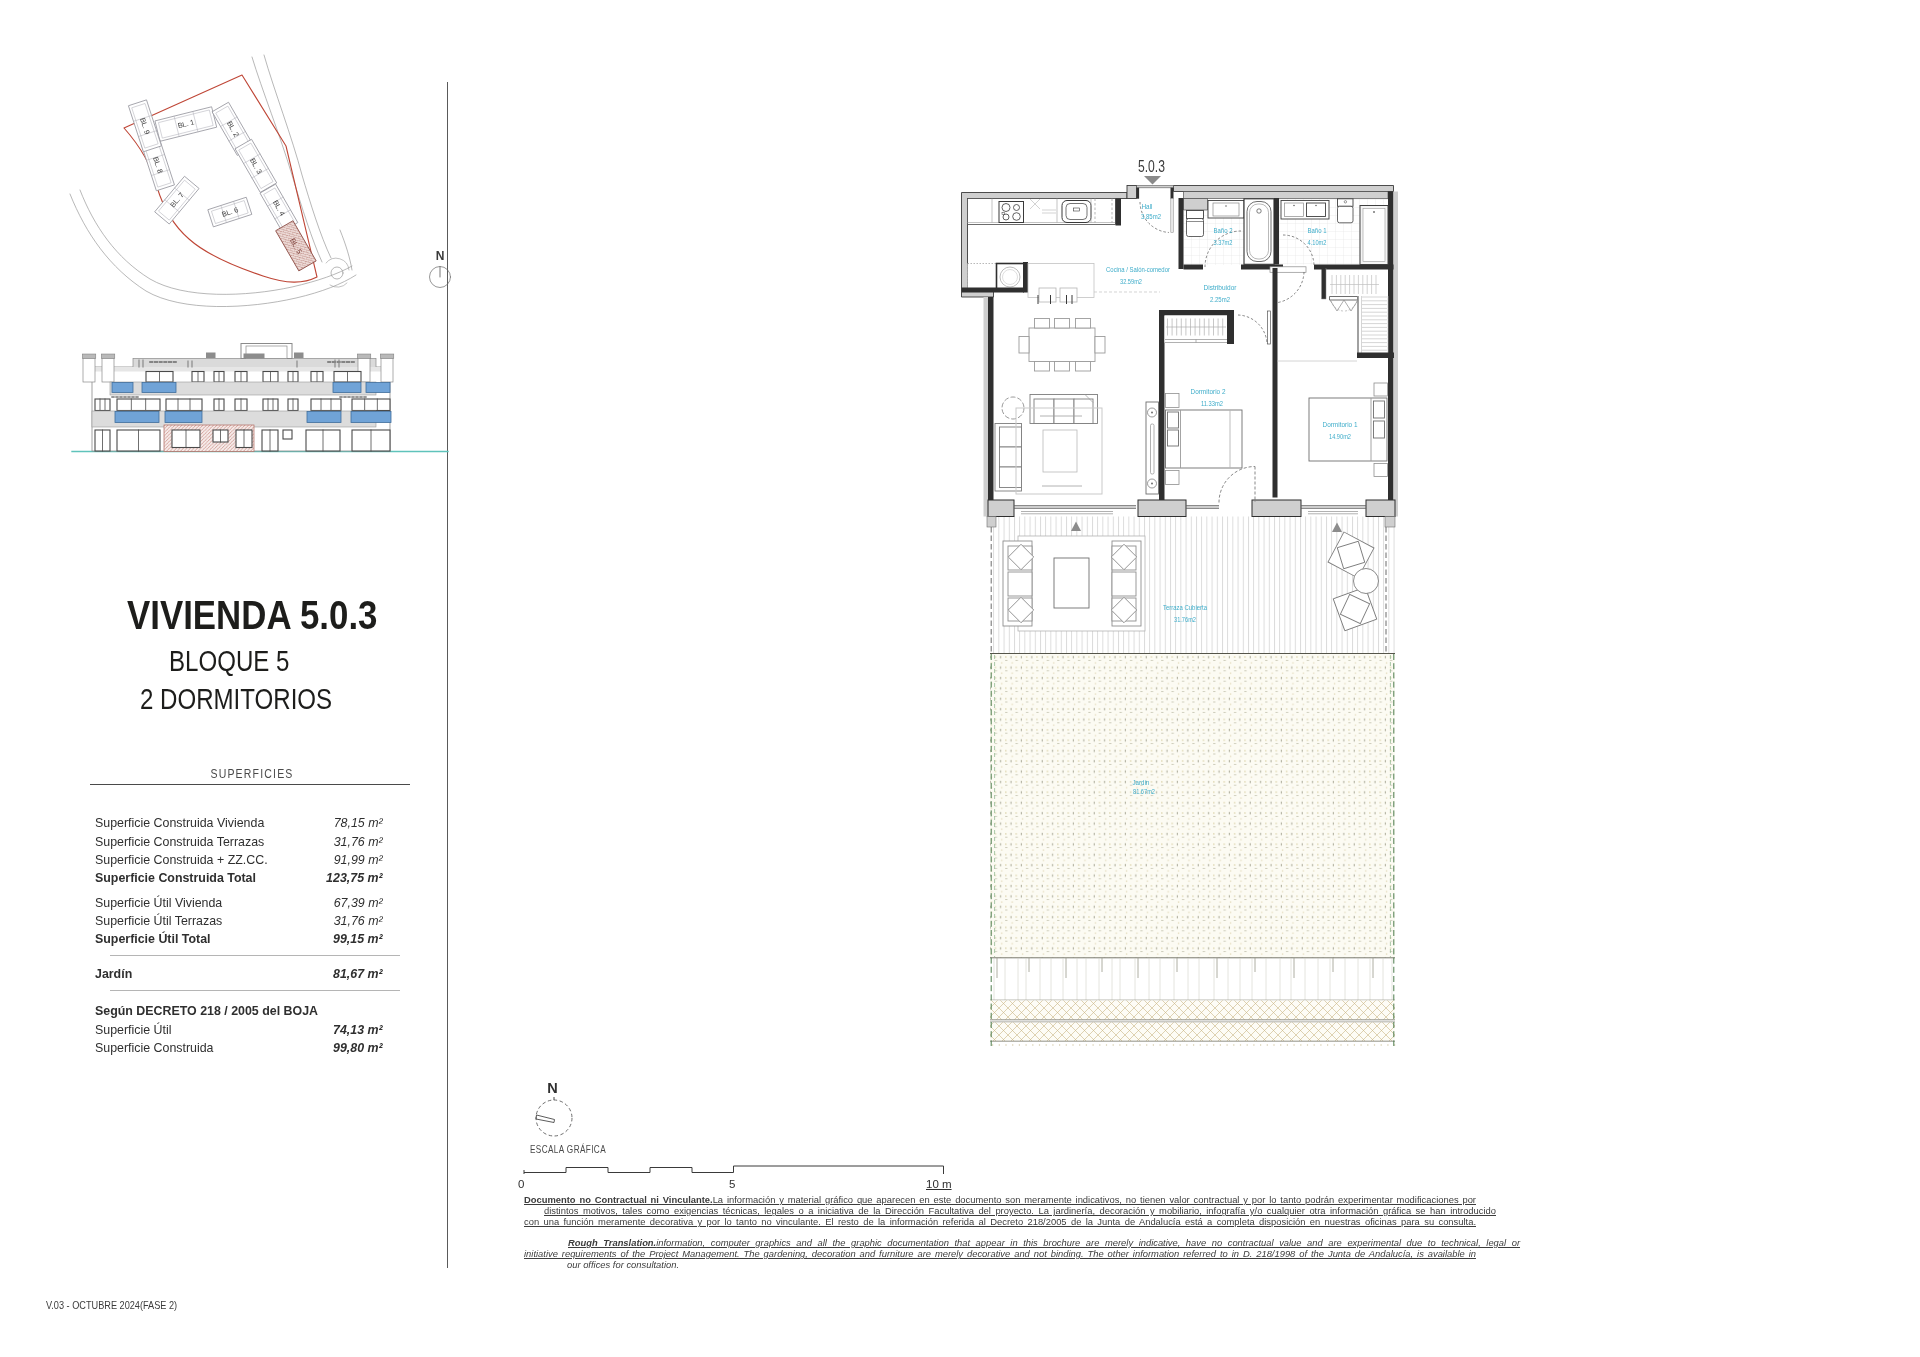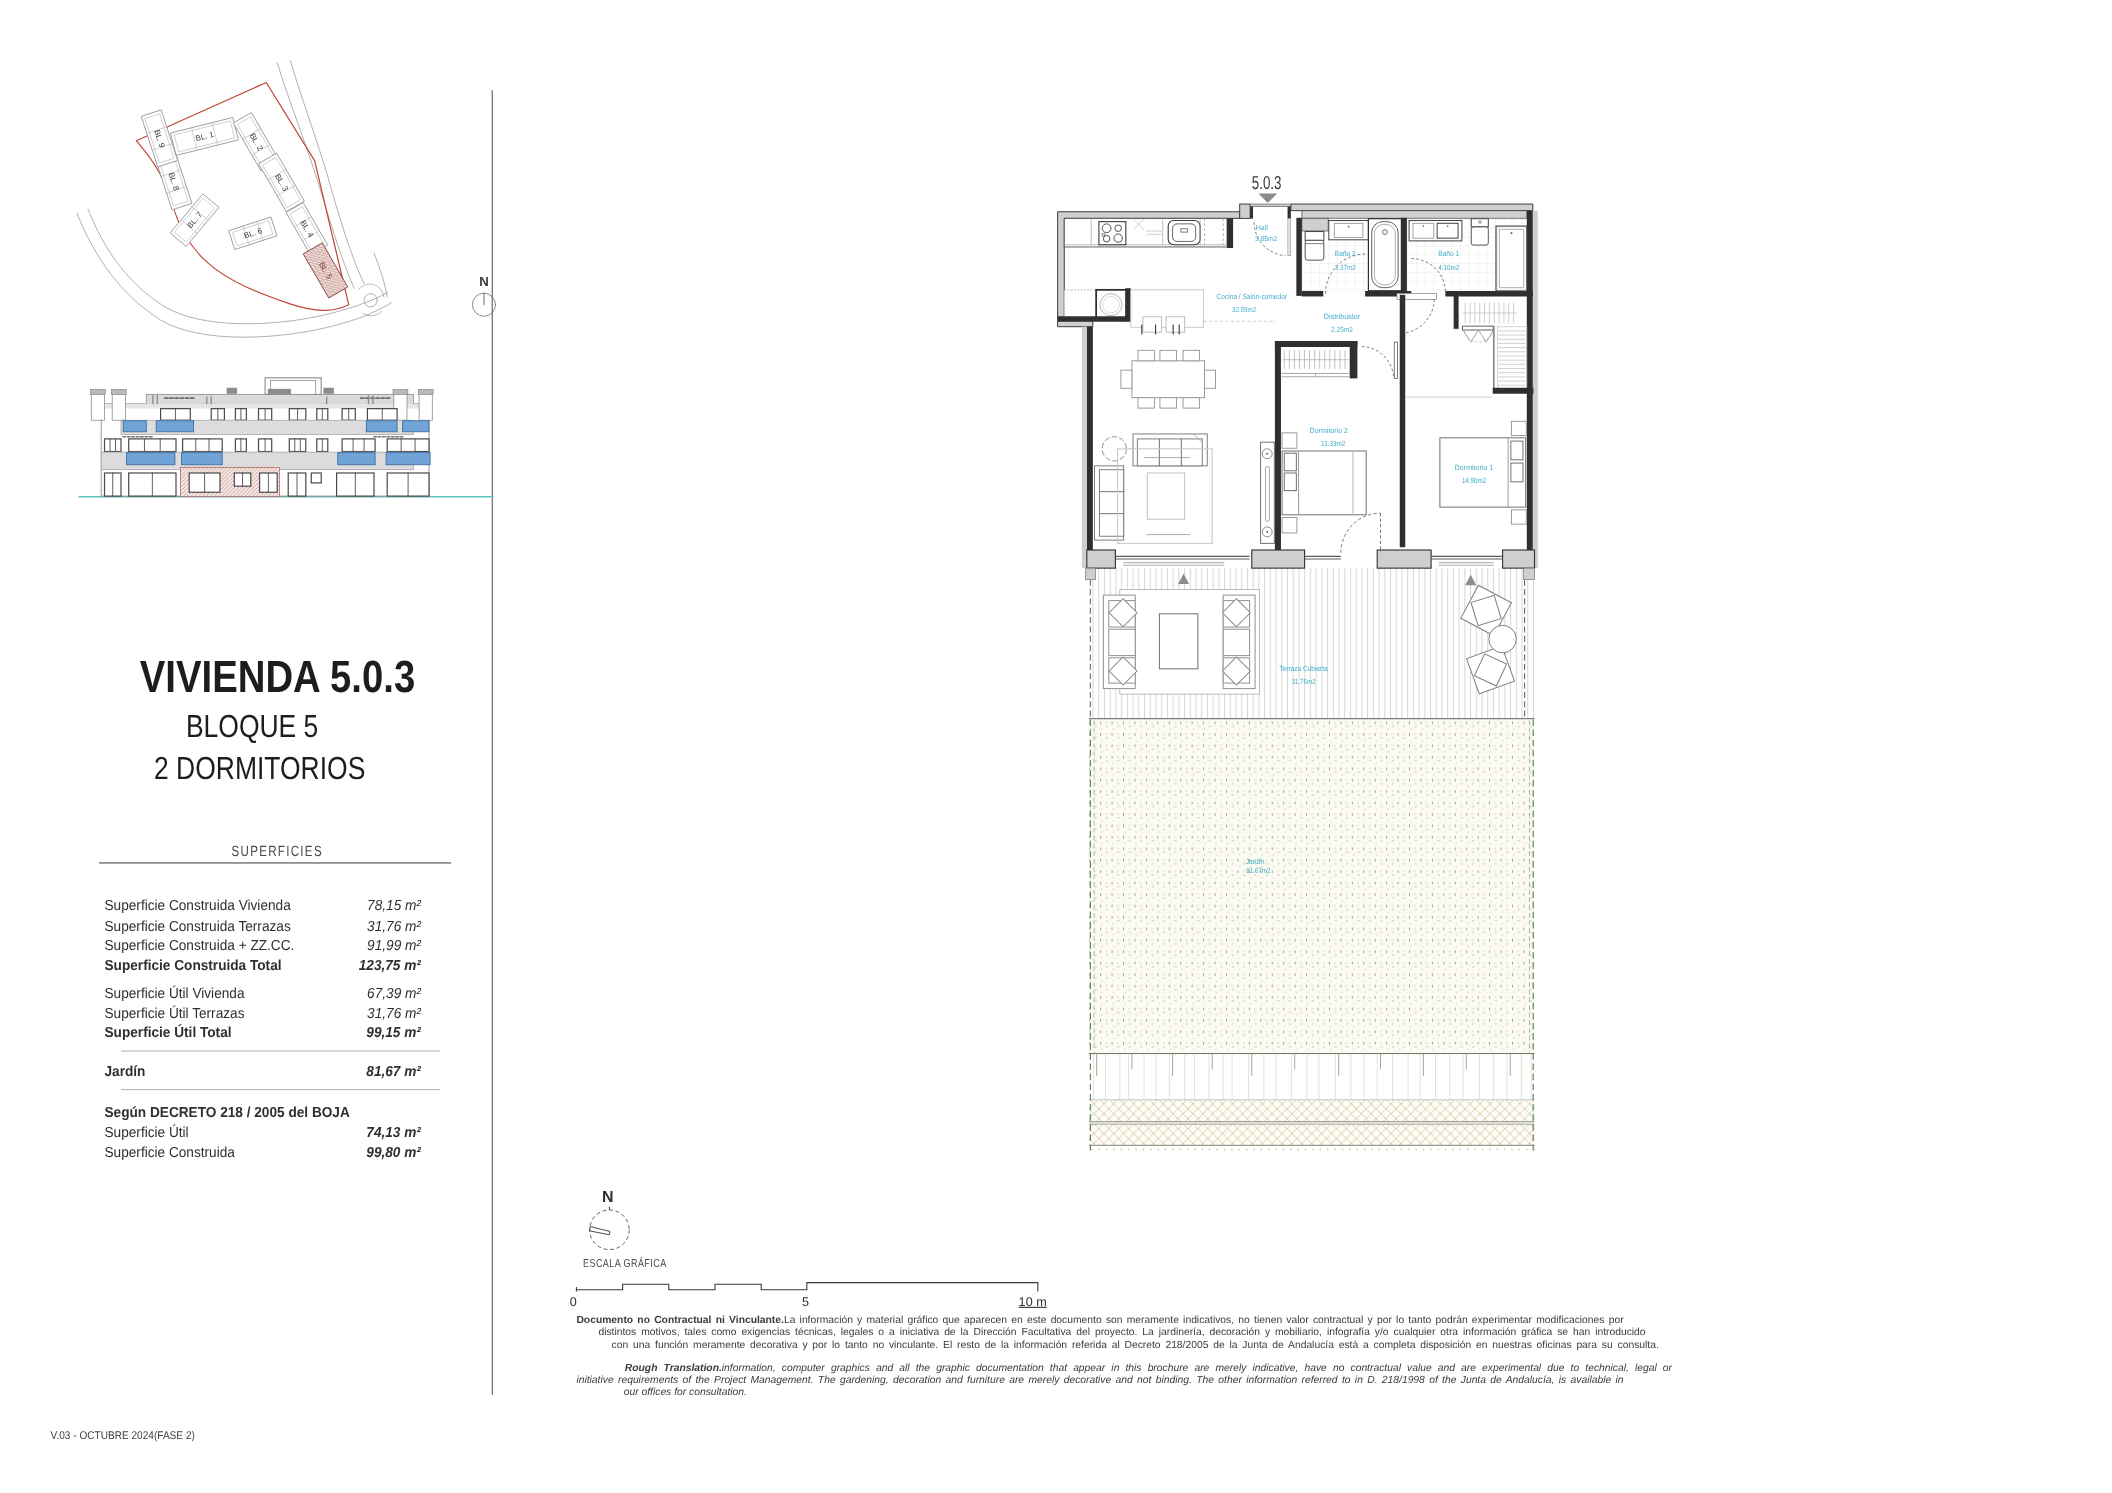--- a/index.html
+++ b/index.html
@@ -6,21 +6,21 @@
 body{width:1920px;height:1357px;position:relative;font-family:"Liberation Sans",sans-serif;overflow:hidden;}
 .abs{position:absolute;}
 #svgmain{position:absolute;left:0;top:0;}
 .t-title{font-weight:bold;font-size:41px;color:#1d1d1b;letter-spacing:0px;transform:scaleX(0.85);transform-origin:0 0;}
 .t-sub{font-size:29px;color:#1d1d1b;letter-spacing:0px;transform:scaleX(0.83);transform-origin:0 0;}
 .tbl-head{font-size:13.5px;color:#4a4a4a;letter-spacing:1.5px;transform:scaleX(0.78);transform-origin:50% 0;}
 .row{position:absolute;left:95px;width:306px;font-size:13.2px;color:#2f2f2f;transform:scaleX(0.94);transform-origin:0 0;}
 .row .v{position:absolute;right:0;top:0;font-style:italic;}
 .small{font-size:10.5px;color:#4a4a4a;}
 .disc{font-size:9.4px;color:#3c3c3c;line-height:11.2px;letter-spacing:0px;}
-.jline{width:952px;text-align:justify;text-align-last:justify;white-space:normal;}
+.jline{width:952px;text-align:justify;text-align-last:justify;white-space:normal;text-decoration:underline;}
 </style>
 </head>
 <body>
 
 <div class="abs" style="left:447px;top:82px;width:1px;height:1186px;background:#5a5a5a;"></div>
 
 <div class="abs t-title" style="left:127px;top:592px;">VIVIENDA 5.0.3</div>
 
 <div class="abs t-sub" style="left:169px;top:645px;">BLOQUE 5</div>
 
@@ -44,21 +44,21 @@
 <div class="row" style="top:1040px;">Superficie Construida<span class="v" style="font-weight:bold;">99,80 m²</span></div>
 
 <div class="abs small" style="left:530px;top:1143px;letter-spacing:0.5px;transform:scaleX(0.78);transform-origin:0 0;">ESCALA GRÁFICA</div>
 
 <div class="abs" style="left:518px;top:1178px;font-size:11.5px;color:#2f2f2f;">0</div>
 <div class="abs" style="left:729px;top:1178px;font-size:11.5px;color:#2f2f2f;">5</div>
 <div class="abs" style="left:926px;top:1178px;font-size:11.5px;color:#2f2f2f;text-decoration:underline;">10 m</div>
 
 <div class="abs disc jline" style="left:524px;top:1194px;"><b>Documento no Contractual ni Vinculante.</b>La información y material gráfico que aparecen en este documento son meramente indicativos, no tienen valor contractual y por lo tanto podrán experimentar modificaciones por</div>
 <div class="abs disc jline" style="left:544px;top:1205.2px;">distintos motivos, tales como exigencias técnicas, legales o a iniciativa de la Dirección Facultativa del proyecto. La jardinería, decoración y mobiliario, infografía y/o cualquier otra información gráfica se han introducido</div>
-<div class="abs disc jline" style="left:524px;top:1216.4px;margin-left:32px;">con una función meramente decorativa y por lo tanto no vinculante. El resto de la información referida al Decreto 218/2005 de la Junta de Andalucía está a completa disposición en nuestras oficinas para su consulta.</div>
+<div class="abs disc jline" style="left:524px;top:1216.4px;">con una función meramente decorativa y por lo tanto no vinculante. El resto de la información referida al Decreto 218/2005 de la Junta de Andalucía está a completa disposición en nuestras oficinas para su consulta.</div>
 
 <div class="abs disc jline" style="left:540px;top:1237px;font-style:italic;margin-left:28px;"><b>Rough Translation.</b>information, computer graphics and all the graphic documentation that appear in this brochure are merely indicative, have no contractual value and are experimental due to technical, legal or</div>
 <div class="abs disc jline" style="left:524px;top:1248.2px;font-style:italic;">initiative requirements of the Project Management. The gardening, decoration and furniture are merely decorative and not binding. The other information referred to in D. 218/1998 of the Junta de Andalucía, is available in</div>
 <div class="abs disc" style="left:524px;top:1259.4px;font-style:italic;margin-left:43px;">our offices for consultation.</div>
 
 <div class="abs" style="left:46px;top:1300px;font-size:10.2px;color:#3c3c3c;transform:scaleX(0.9);transform-origin:0 0;">V.03 - OCTUBRE 2024(FASE 2)</div>
 
 <svg id="svgmain" width="1920" height="1357" viewBox="0 0 1920 1357" xmlns="http://www.w3.org/2000/svg">
 <defs>
 <pattern id="deck" width="5.2" height="8" patternUnits="userSpaceOnUse">

